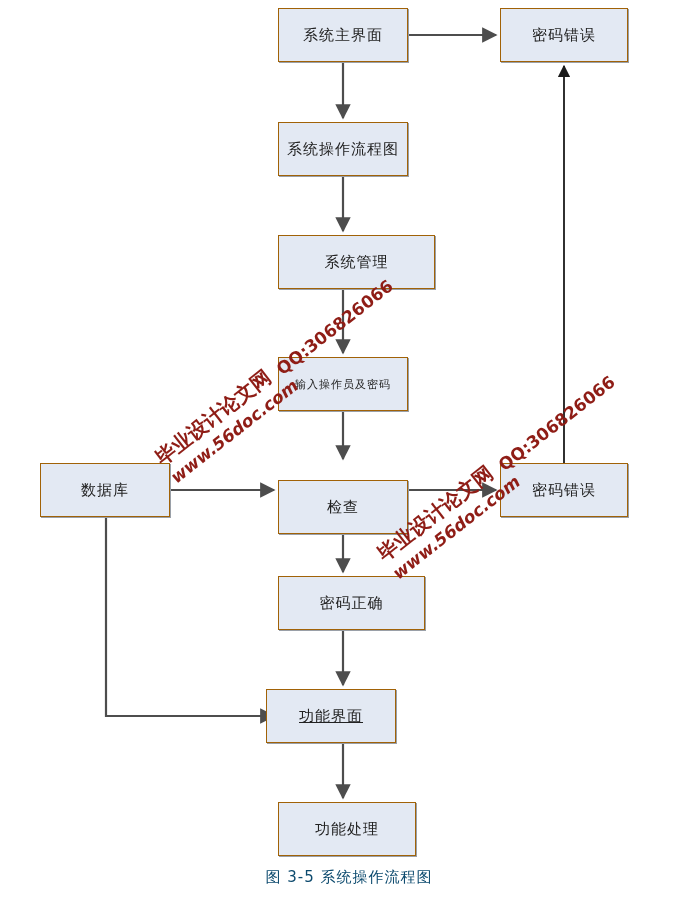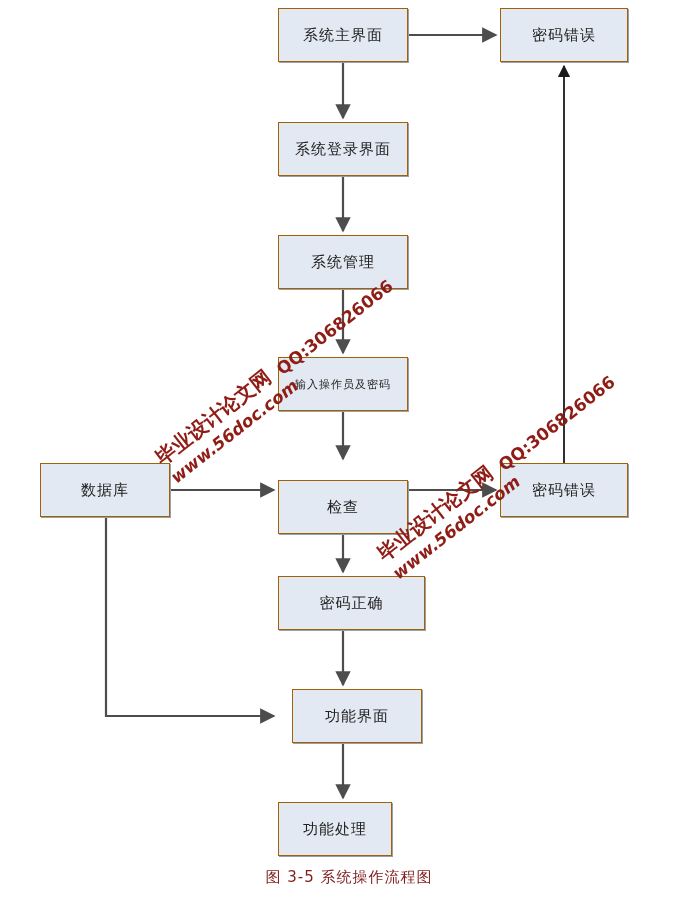--- a/index.html
+++ b/index.html
@@ -86,21 +86,21 @@
     gap: 10px;
   }
   
   #caption {
     position: absolute;
     left: 0;
     top: 868px;
     width: 698px;
     text-align: center;
     font-size: 15px;
-    color: #7f1d1d;
+    color: #0c4a6e;
     font-family: "DejaVu Sans", "Liberation Sans", sans-serif;
     letter-spacing: 1px;
   }
 </style>
 </head>
 <body>
 
 <div id="canvas">
 
   <svg id="edges" viewBox="0 0 698 905" width="698" height="905" xmlns="http://www.w3.org/2000/svg">
@@ -164,24 +164,24 @@
 
   <div class="node" style="left:278px; top:8px; width:130px; height:54px;">
     <span class="node-label">系统主界面</span>
   </div>
 
   <div class="node" style="left:500px; top:8px; width:128px; height:54px;">
     <span class="node-label">密码错误</span>
   </div>
 
   <div class="node" style="left:278px; top:122px; width:130px; height:54px;">
-    <span class="node-label">系统登录界面</span>
-  </div>
-
-  <div class="node" style="left:278px; top:235px; width:130px; height:54px;">
+    <span class="node-label">系统操作流程图</span>
+  </div>
+
+  <div class="node" style="left:278px; top:235px; width:157px; height:54px;">
     <span class="node-label">系统管理</span>
   </div>
 
   <div class="node" style="left:278px; top:357px; width:130px; height:54px; font-size:11px;">
     <span class="node-label">输入操作员及密码</span>
   </div>
 
   <div class="node" style="left:40px; top:463px; width:130px; height:54px;align-items:center;">
     <span class="node-label">数据库</span>
   </div>
@@ -191,25 +191,25 @@
   </div>
 
   <div class="node" style="left:500px; top:463px; width:128px; height:54px;">
     <span class="node-label">密码错误</span>
   </div>
 
   <div class="node" style="left:278px; top:576px; width:147px; height:54px;">
     <span class="node-label">密码正确</span>
   </div>
 
-  <div class="node" style="left:292px; top:689px; width:130px; height:54px;">
+  <div class="node" style="left:266px; top:689px; width:130px; height:54px;text-decoration:underline;">
     <span class="node-label">功能界面</span>
   </div>
 
-  <div class="node" style="left:278px; top:802px; width:114px; height:54px;">
+  <div class="node" style="left:278px; top:802px; width:138px; height:54px;">
     <span class="node-label">功能处理</span>
   </div>
 
   <div class="watermark" style="left:150px; top:450px; transform: rotate(-38deg);">
     <span class="wm-row">
       <span class="wm-line wm-site">毕业设计论文网</span>
       <span class="wm-line wm-qq">QQ:306826066</span>
     </span>
     <span class="wm-line wm-url">www.56doc.com</span>
   </div>

